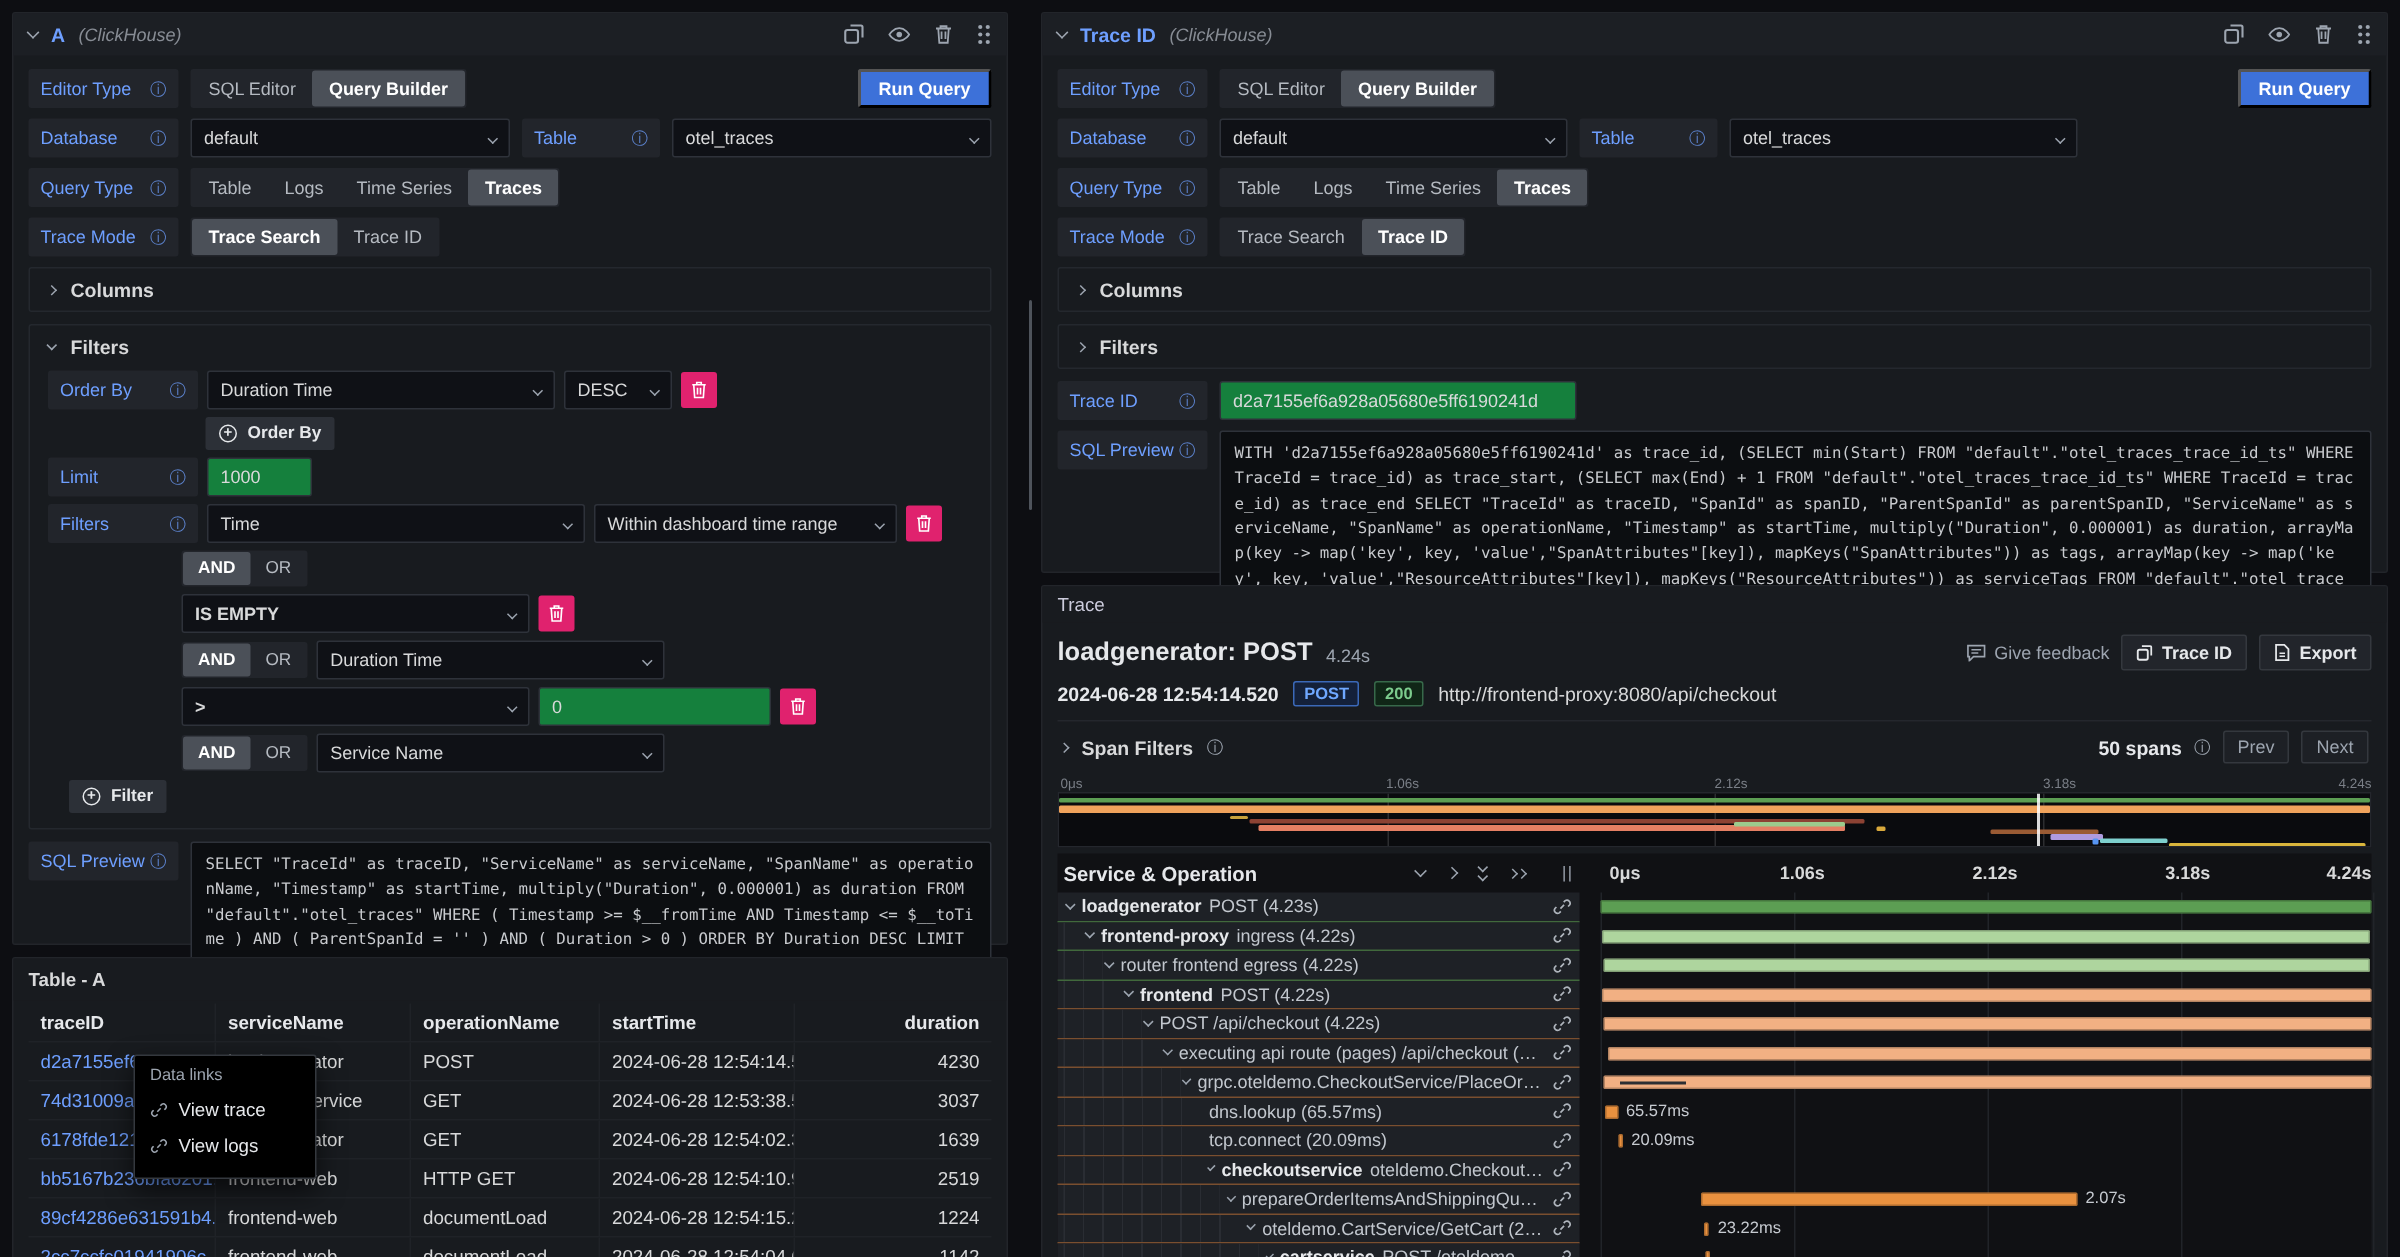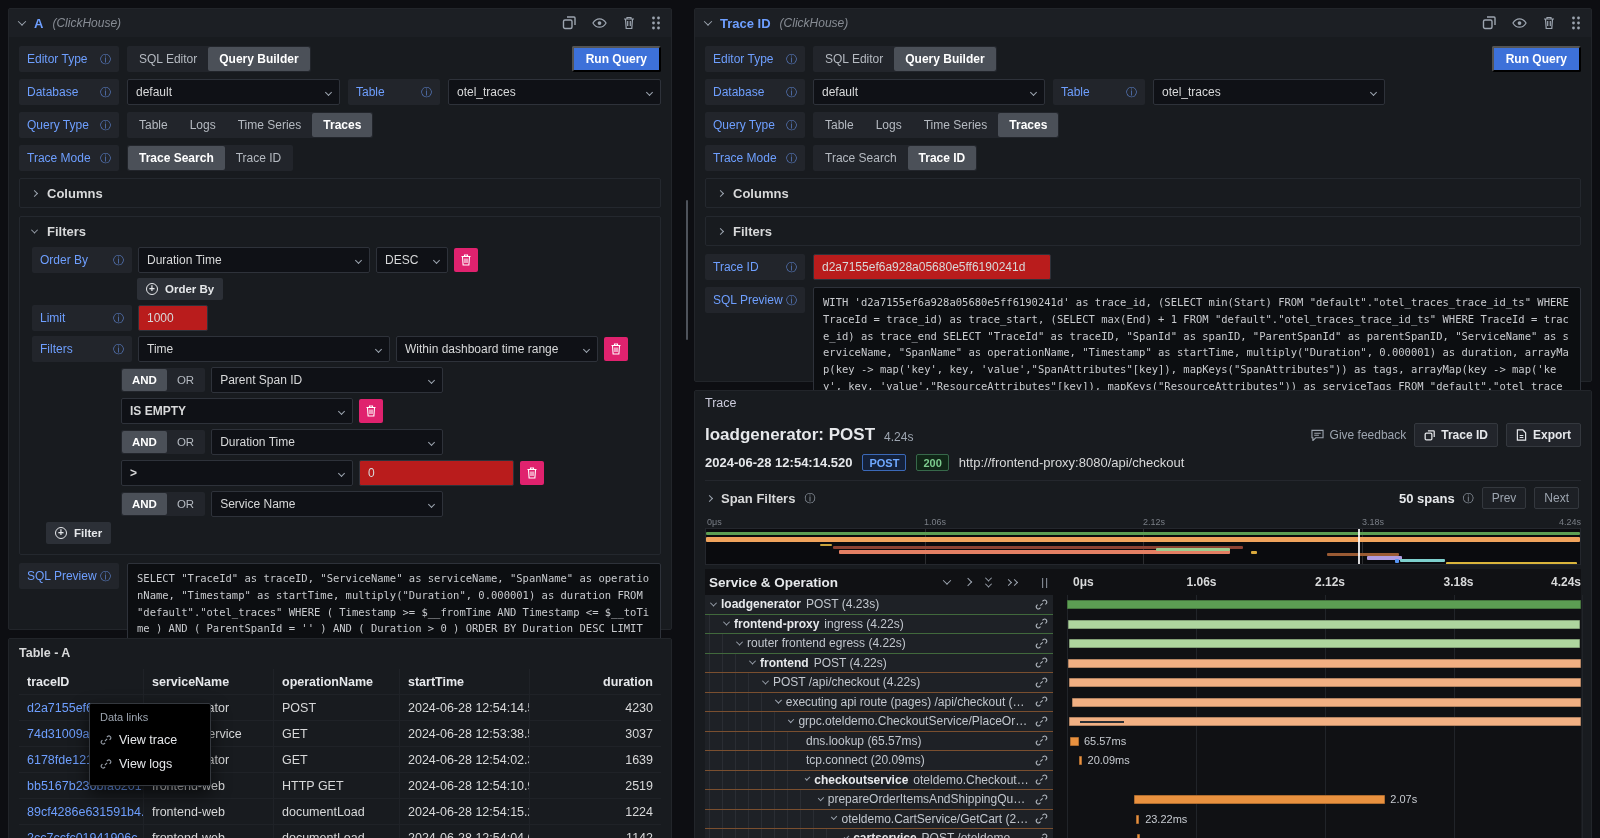--- a/index.html
+++ b/index.html
@@ -23,21 +23,21 @@
   .erow{display:flex;align-items:center;gap:8px;margin-bottom:7px}
   .flabel{display:flex;align-items:center;justify-content:space-between;flex:none;width:100px;height:26px;background:#22252B;border-radius:2px;padding:0 8px;color:#6E9FFF;font-size:12px}
   .info{color:#6E9FFF;opacity:.75;font-size:11px;font-style:normal}
   .info.gray{color:#9DA5B0;opacity:1}
   .seg{display:flex;background:#22252B;border-radius:2px;height:26px;align-items:stretch;padding:1px}
   .seg .opt{display:flex;align-items:center;padding:0 11px;font-size:12px;color:#B5BAC1;white-space:nowrap}
   .seg .opt.active{background:#4B5058;color:#FFFFFF;font-weight:bold;border-radius:2px}
   .btn-primary{background:#3D71D9;color:#fff;font-size:12px;font-weight:bold;height:26px;display:flex;align-items:center;padding:0 12px;border-radius:2px;margin-left:auto}
   .select{display:flex;align-items:center;justify-content:space-between;height:26px;background:#0F1116;border:1px solid #2E323A;border-radius:2px;padding:0 8px;font-size:12px;color:#D8D9DA;white-space:nowrap}
   .select .caret{width:5px;height:5px;border-right:1.4px solid #9DA5B0;border-bottom:1.4px solid #9DA5B0;transform:rotate(45deg);margin-left:10px;flex:none}
-  .input{height:26px;background:#b91c1c;border:1px solid #2E323A;border-radius:2px;padding:0 8px;font-size:12px;color:#D8D9DA;font-family:"Liberation Sans",sans-serif;outline:none}
+  .input{height:26px;background:#15803d;border:1px solid #2E323A;border-radius:2px;padding:0 8px;font-size:12px;color:#D8D9DA;font-family:"Liberation Sans",sans-serif;outline:none}
   .box{border:1px solid #24282E;border-radius:2px;margin-bottom:8px}
   .box-head{height:28px;display:flex;align-items:center;gap:10px;padding:0 12px}
   .sec-title{font-size:13px;font-weight:bold;color:#D8D9DA}
   .box-inner{padding:2px 12px 10px 12px}
   .frow{display:flex;align-items:center;gap:6px;margin-bottom:5px}
   .ind{margin-left:89px}
   .trash{width:24px;height:24px;flex:none;background:#E0226E;border-radius:2px;display:flex;align-items:center;justify-content:center;border:none}
   .andor{display:flex;background:#22252B;border-radius:2px;height:24px;padding:1px}
   .andor .opt{display:flex;align-items:center;padding:0 10px;font-size:11.5px;color:#B5BAC1}
   .andor .opt.active{background:#4B5058;color:#fff;font-weight:bold;border-radius:2px}
@@ -258,24 +258,20 @@
                 <svg width="10" height="12" viewBox="0 0 10 12">
                   <path d="M0.5 2.5h9M3.5 2.5v-1.5h3v1.5M1.5 2.5l.6 8.5h5.8l.6-8.5M4 4.5v4.5M6 4.5v4.5" fill="none" stroke="#fff" stroke-width="1.1"></path>
                 </svg>
               </button>
           </div>
           <div class="frow ind">
             <span class="andor">
                 <span class="opt active">AND</span>
                 <span class="opt">OR</span>
               </span>
-            <span class="select" style="width:232px">
-                <span>Parent Span ID</span>
-                <i class="caret"></i>
-              </span>
           </div>
           <div class="frow ind">
             <span class="select" style="width:232px">
                 <span style="font-weight:bold">IS EMPTY</span>
                 <i class="caret"></i>
               </span>
             <button class="trash">
                 <svg width="10" height="12" viewBox="0 0 10 12">
                   <path d="M0.5 2.5h9M3.5 2.5v-1.5h3v1.5M1.5 2.5l.6 8.5h5.8l.6-8.5M4 4.5v4.5M6 4.5v4.5" fill="none" stroke="#fff" stroke-width="1.1"></path>
                 </svg>

